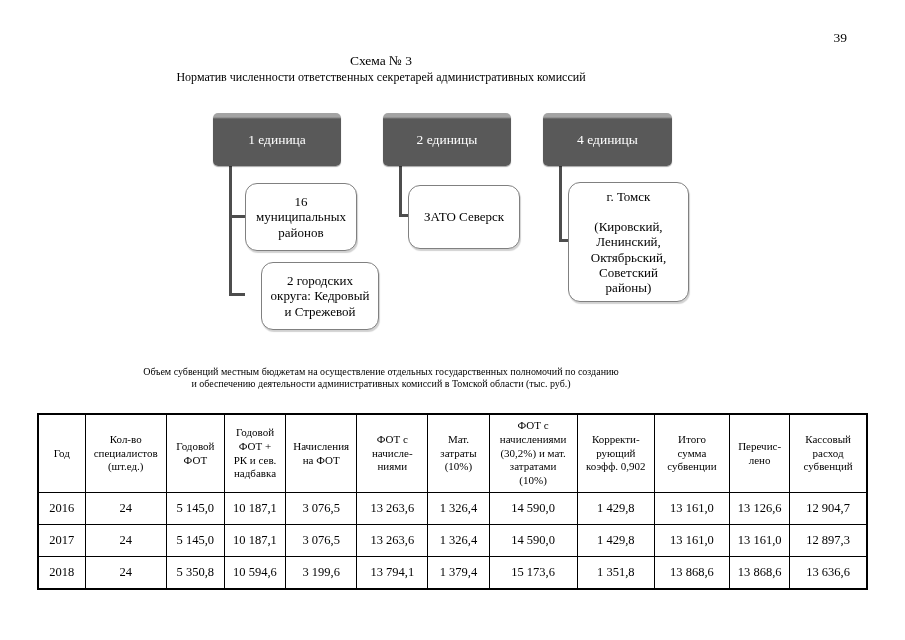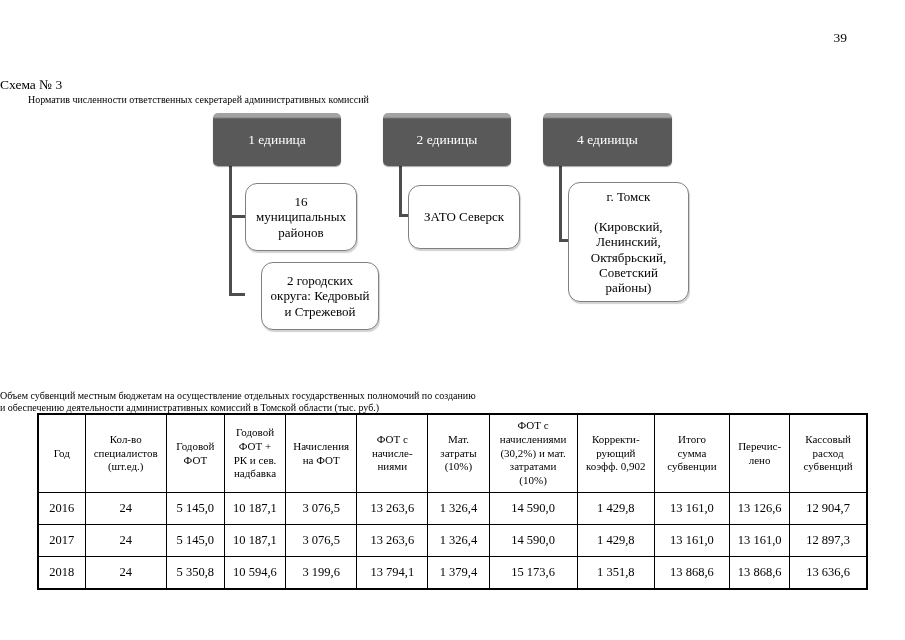--- a/index.html
+++ b/index.html
@@ -2,23 +2,23 @@
 <html style="--unit-box-fill: #595959; --unit-box-top: #a3a3a3; --unit-box-text: #ffffff; --connector: #4d4d4d; --leaf-border: #808080;"><head>
 <meta charset="utf-8">
 <style>
   html,body { margin:0; padding:0; background:#e8e8e8; }
   .page {
     position:relative; width:905px; height:640px; background:#ffffff;
     font-family:"Liberation Serif","DejaVu Serif",serif; color:#000;
     overflow:hidden; margin:0 auto;
   }
   .page-number { position:absolute; top:30px; right:58px; font-size:13.5px;margin-left:32px; }
-  .centered { position:absolute; left:0; width:762px; white-space:pre-line;margin-top:24px; }
+  .centered { position:absolute; left:0; width:762px; text-align:center; white-space:pre-line; }
   .schema-title { top:53px; font-size:13.5px; }
-  .schema-subtitle { top:70px; font-size:10px;padding-left:28px; }
+  .schema-subtitle { top:70px; font-size:12px; }
   .table-title { top:349px; font-size:13.5px; }
   .table-subtitle { top:366px; font-size:10px; line-height:1.2; }
 
   
   .diagram { position:absolute; top:108px; left:0; width:827px; height:235px; }
   .unit-box {
     position:absolute; height:53px; border-radius:5px;
     background:linear-gradient(180deg, var(--unit-box-top) 0px, var(--unit-box-top) 4px, var(--unit-box-fill) 6px);
     color:var(--unit-box-text); display:flex; align-items:center; justify-content:center;
     font-size:13.5px; box-shadow:0 1px 1px rgba(0,0,0,0.35);

